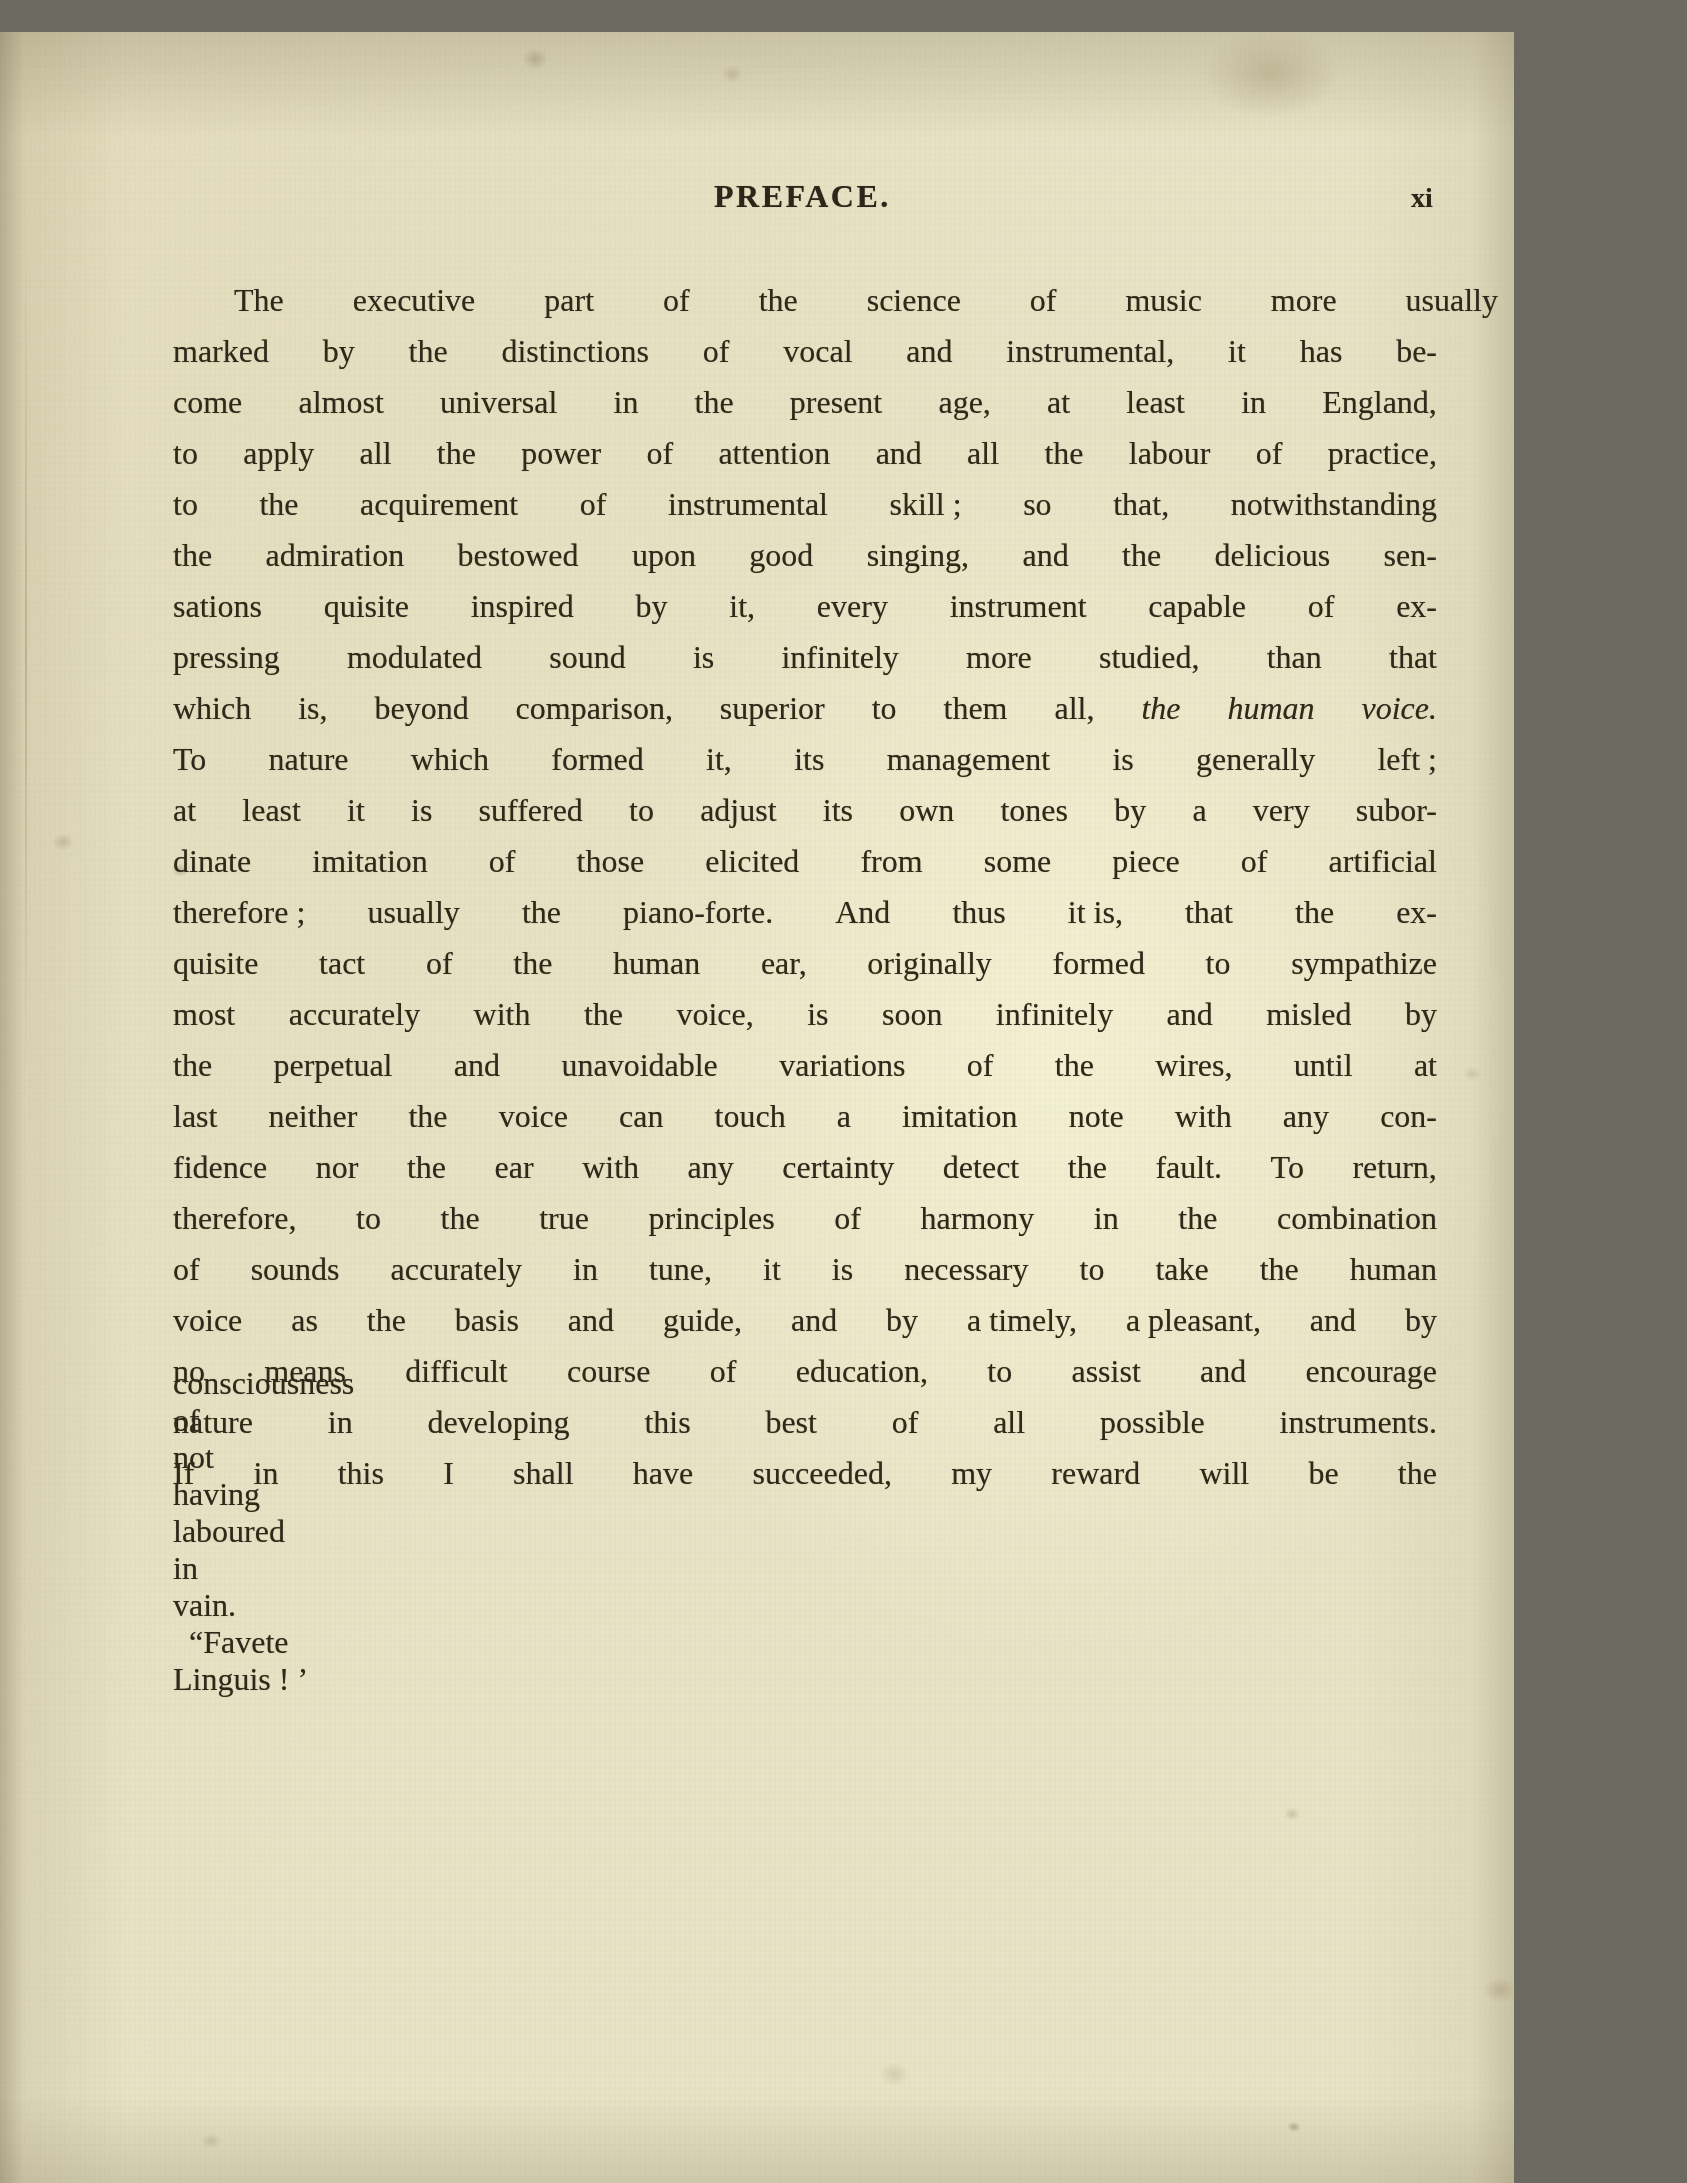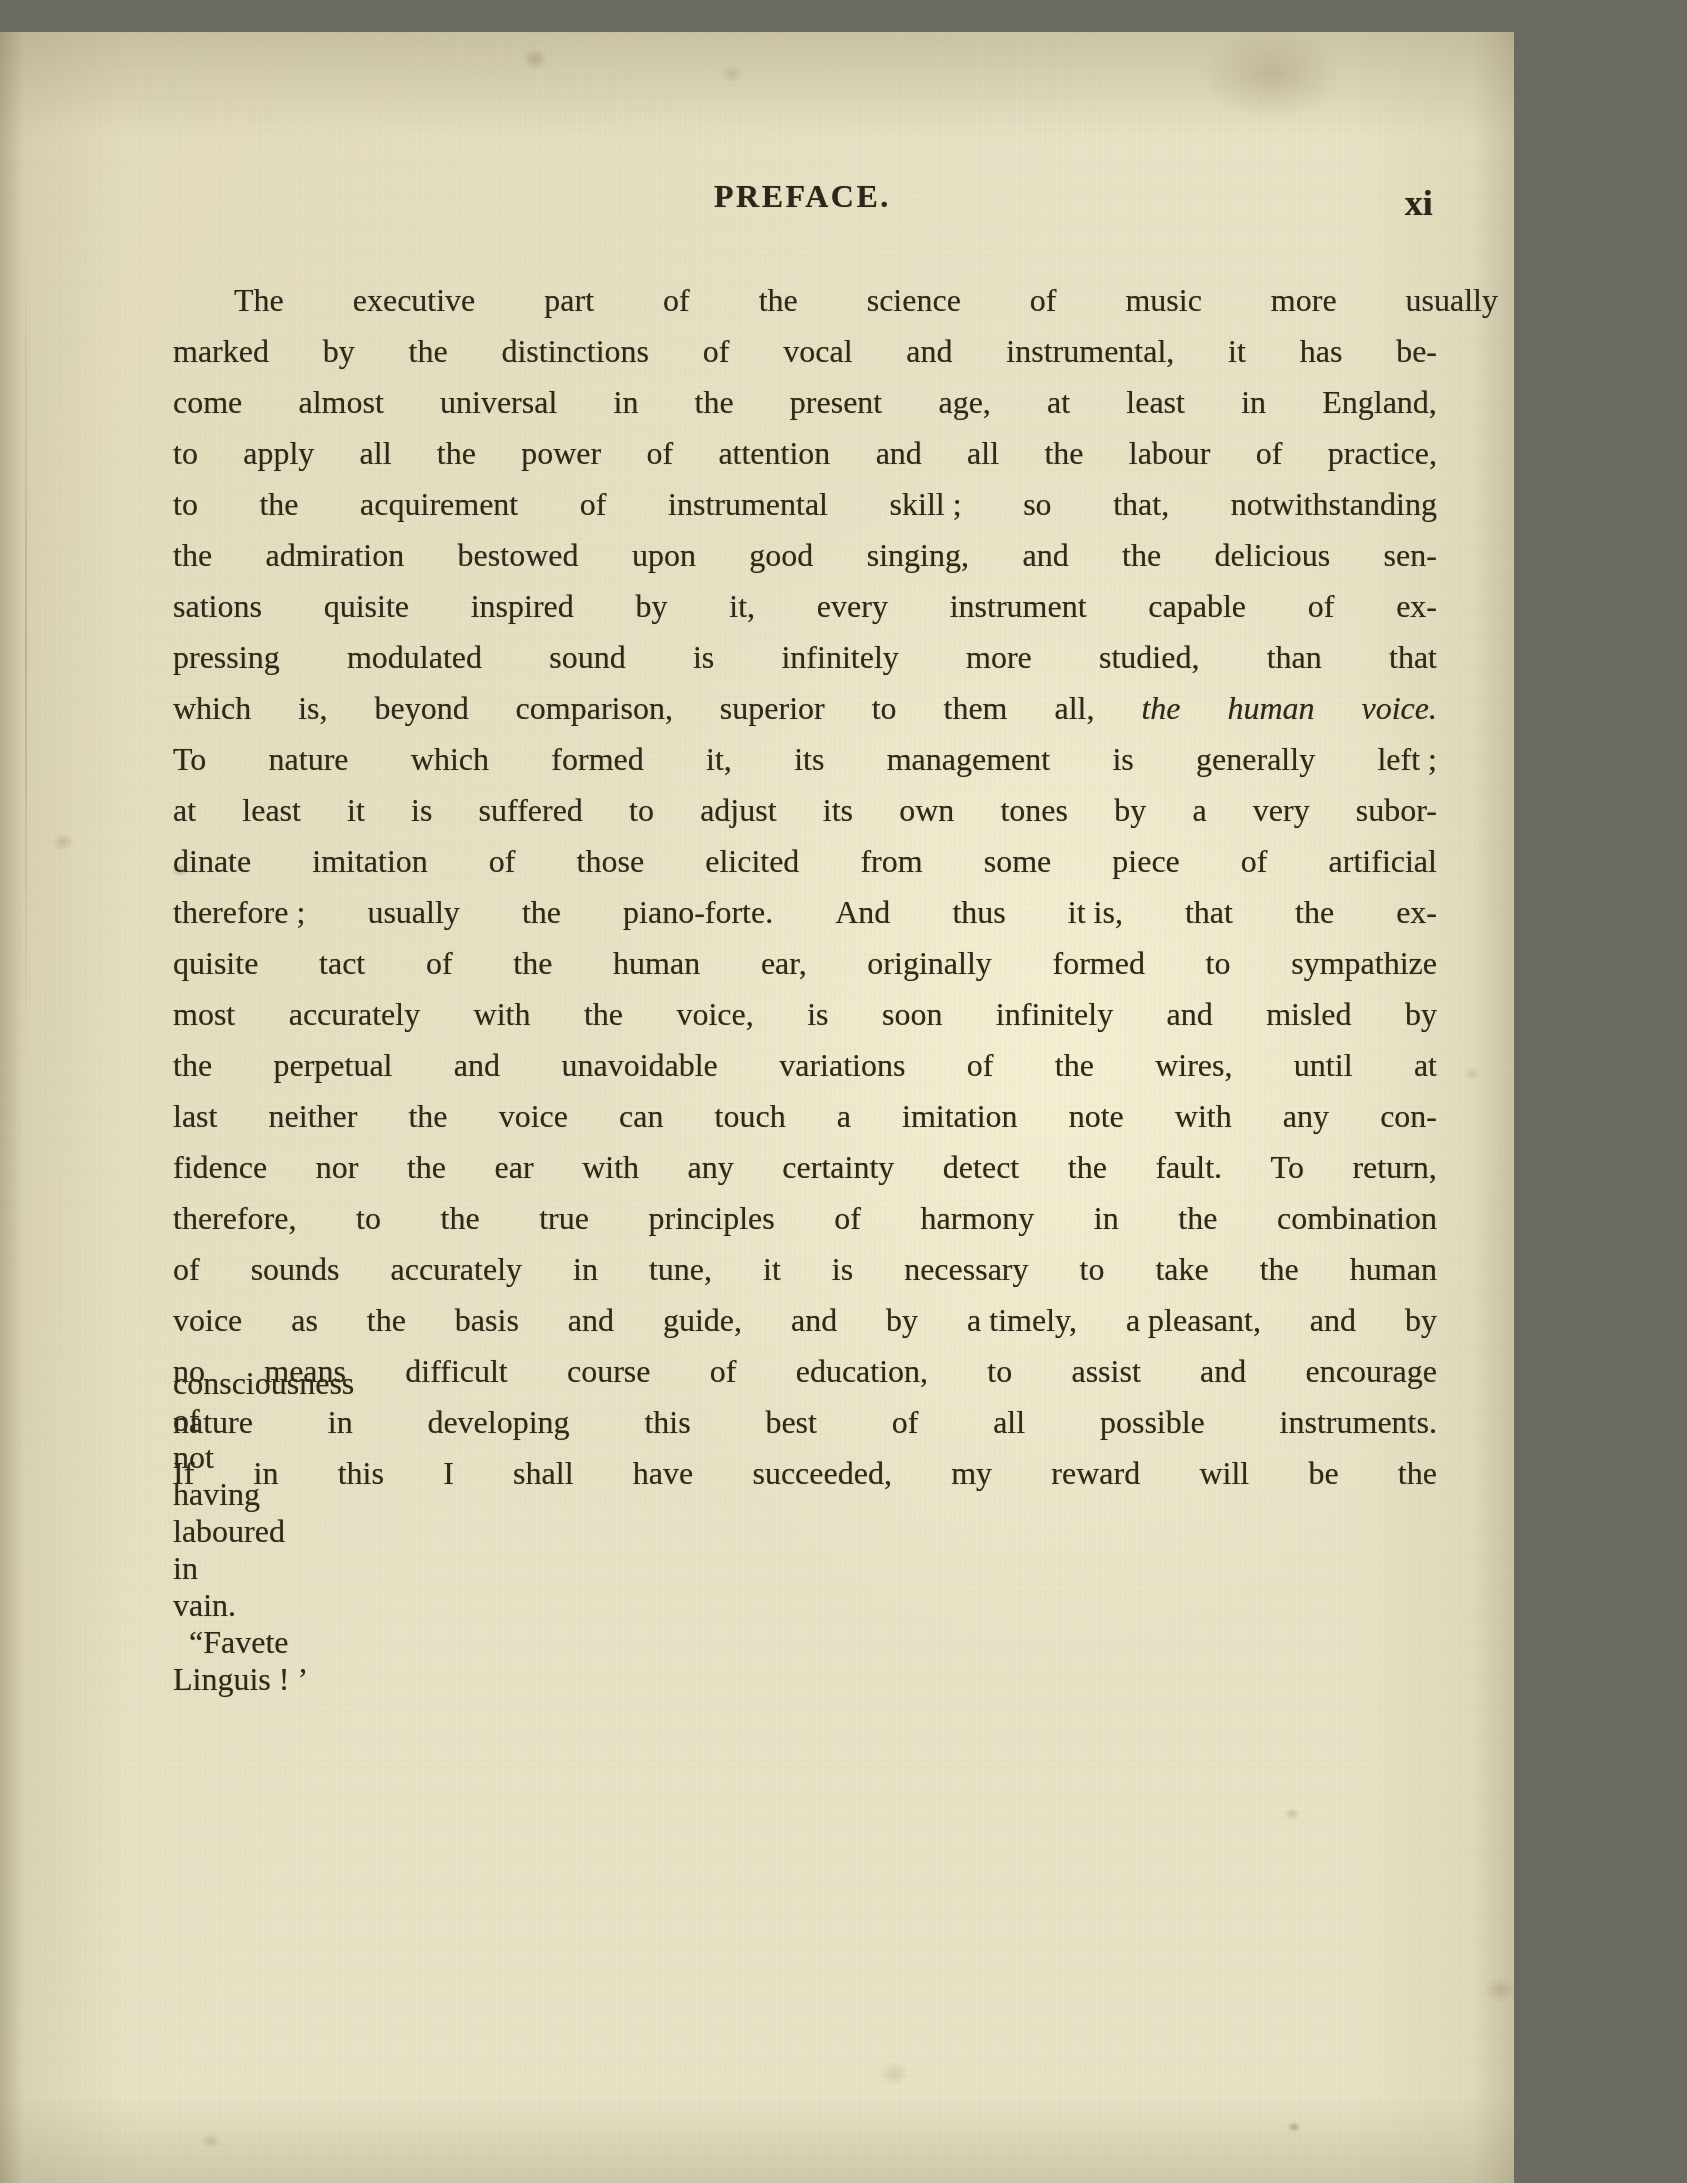--- a/index.html
+++ b/index.html
@@ -77,21 +77,21 @@
     letter-spacing: 2.5px;
     color: #2b2418;
     text-shadow: 0 0 0.8px rgba(43,36,24,.55);
   }
 
   .running-head .folio {
     position: absolute;
     right: 4.2px;
     top: 4.2px;
     font-family: "Liberation Serif", "DejaVu Serif", serif;
-    font-size: 36px;
+    font-size: 28px;
     font-weight: 700;
     color: #2b2418;
     text-shadow: 0 0 0.8px rgba(43,36,24,.5);
   }
 
   .body-text {
     position: absolute;
     top: 250px;
     left: 173px;
     width: 1264px;

